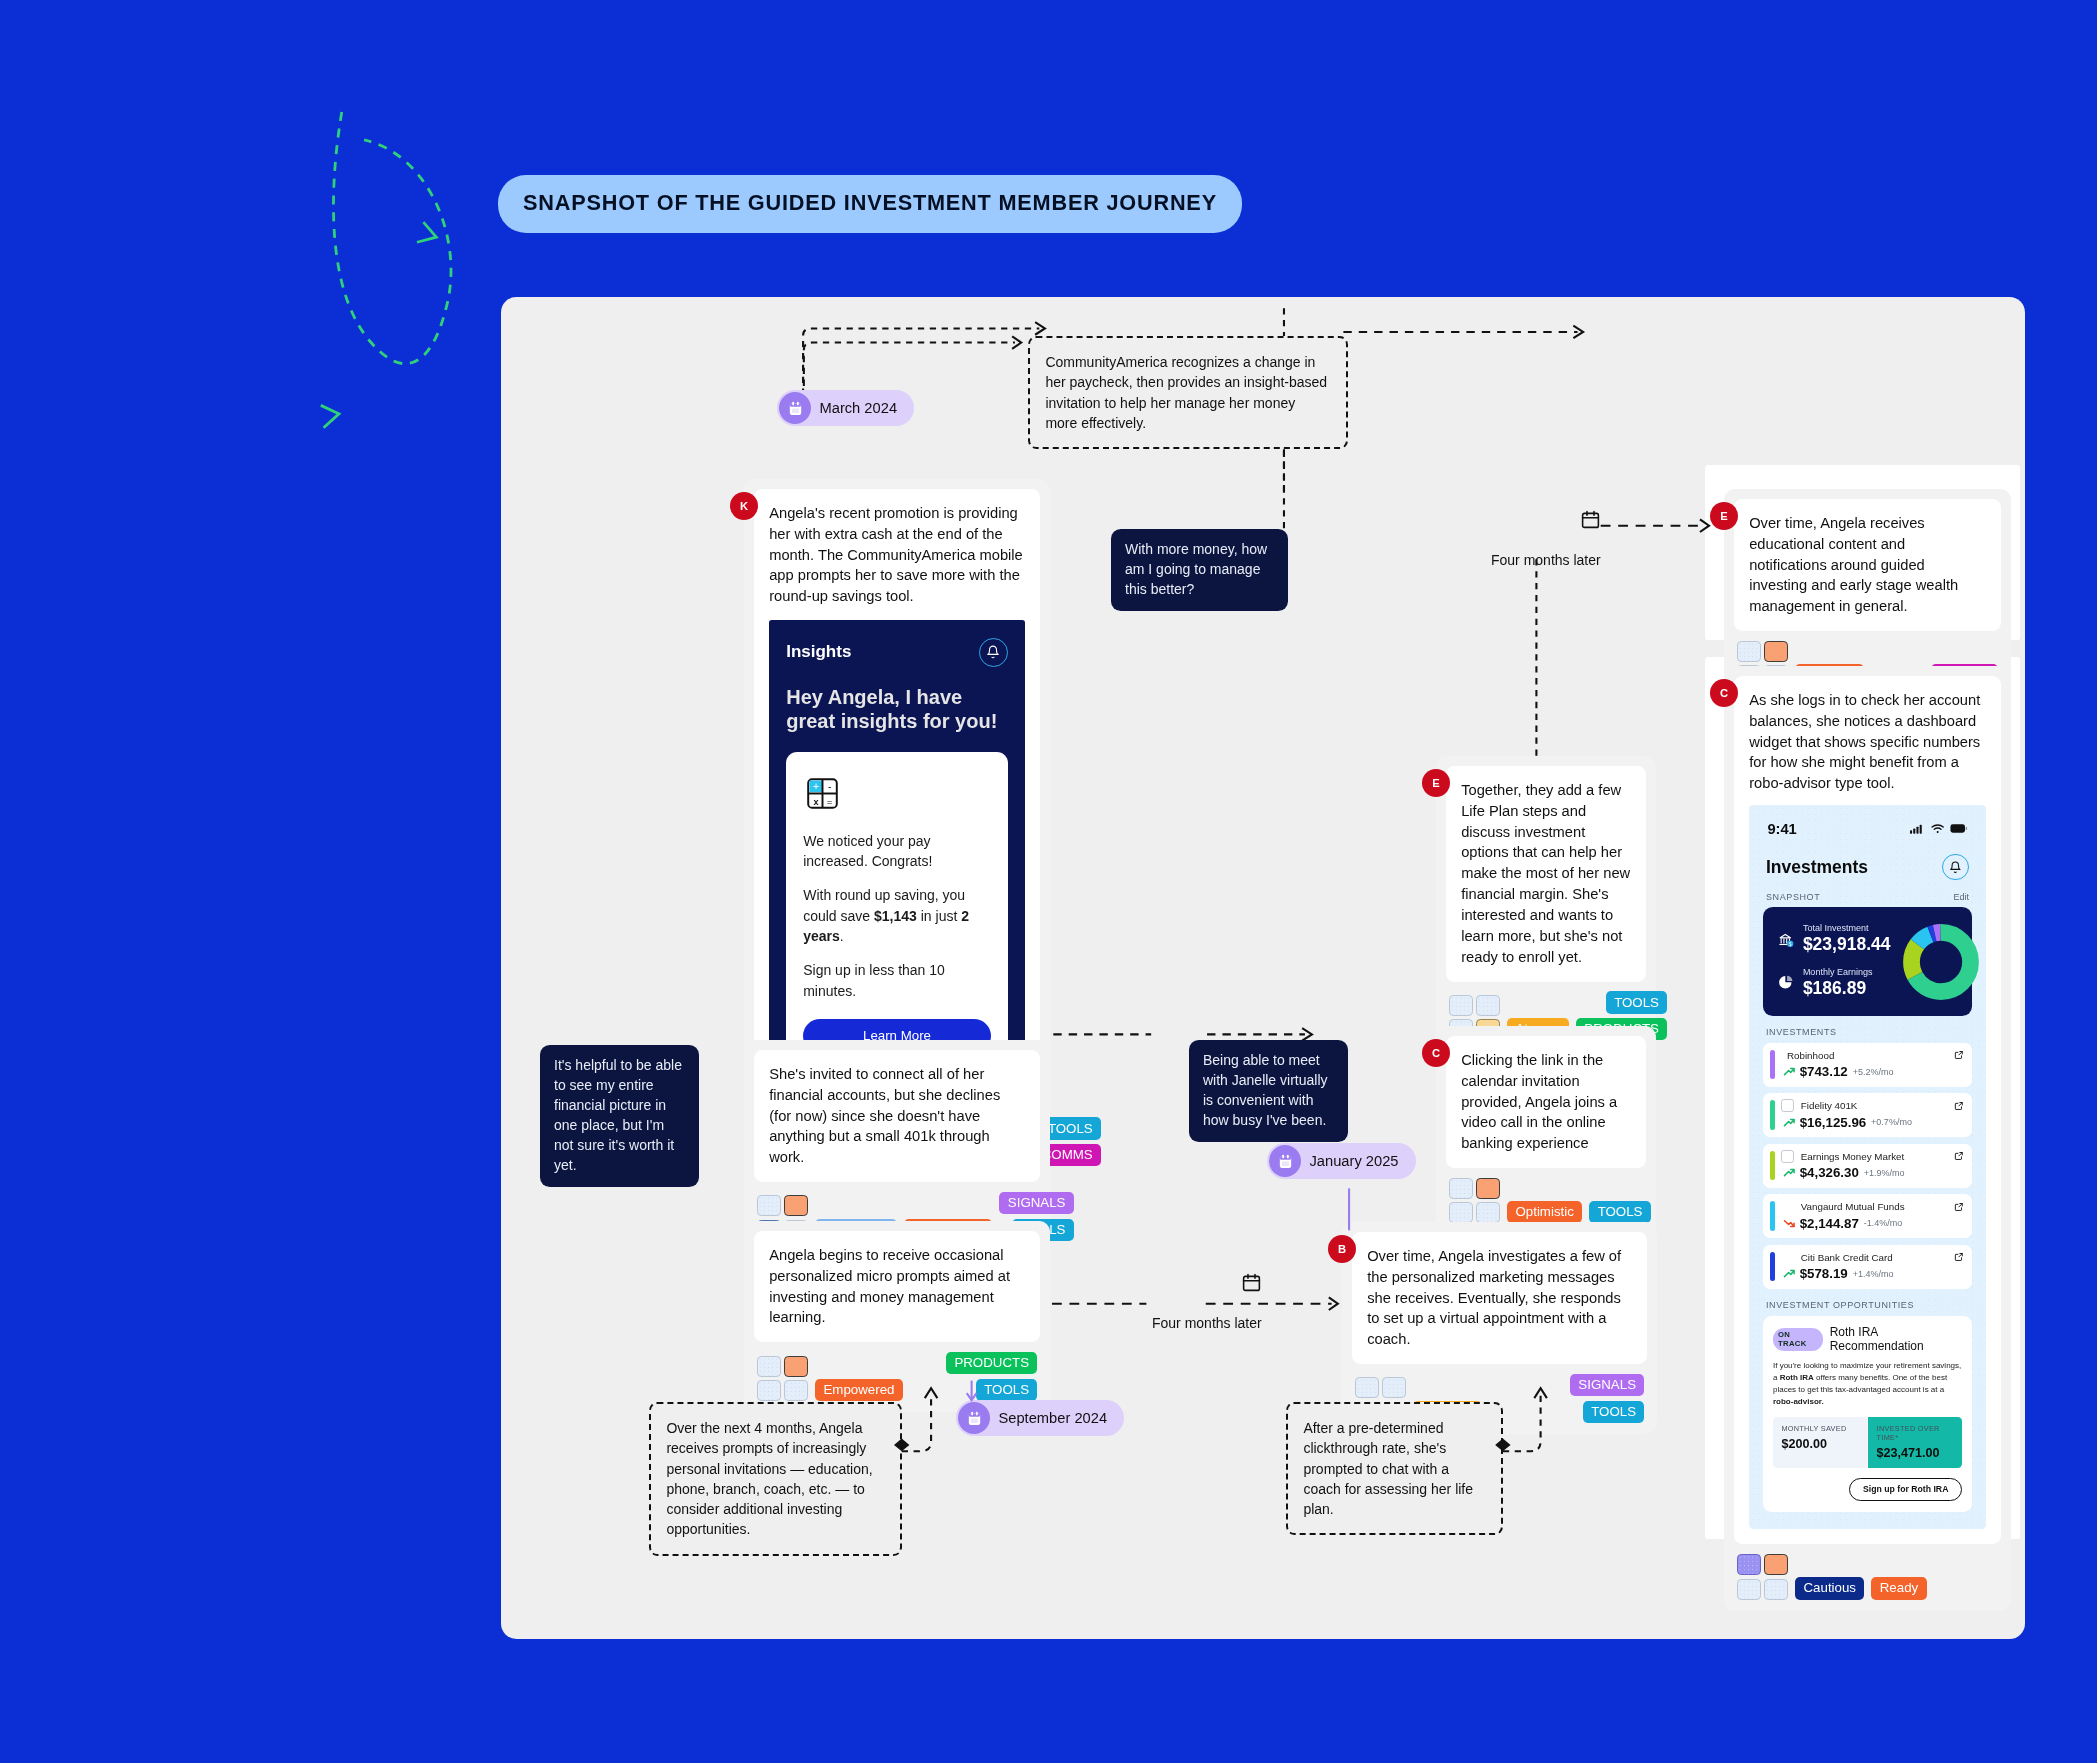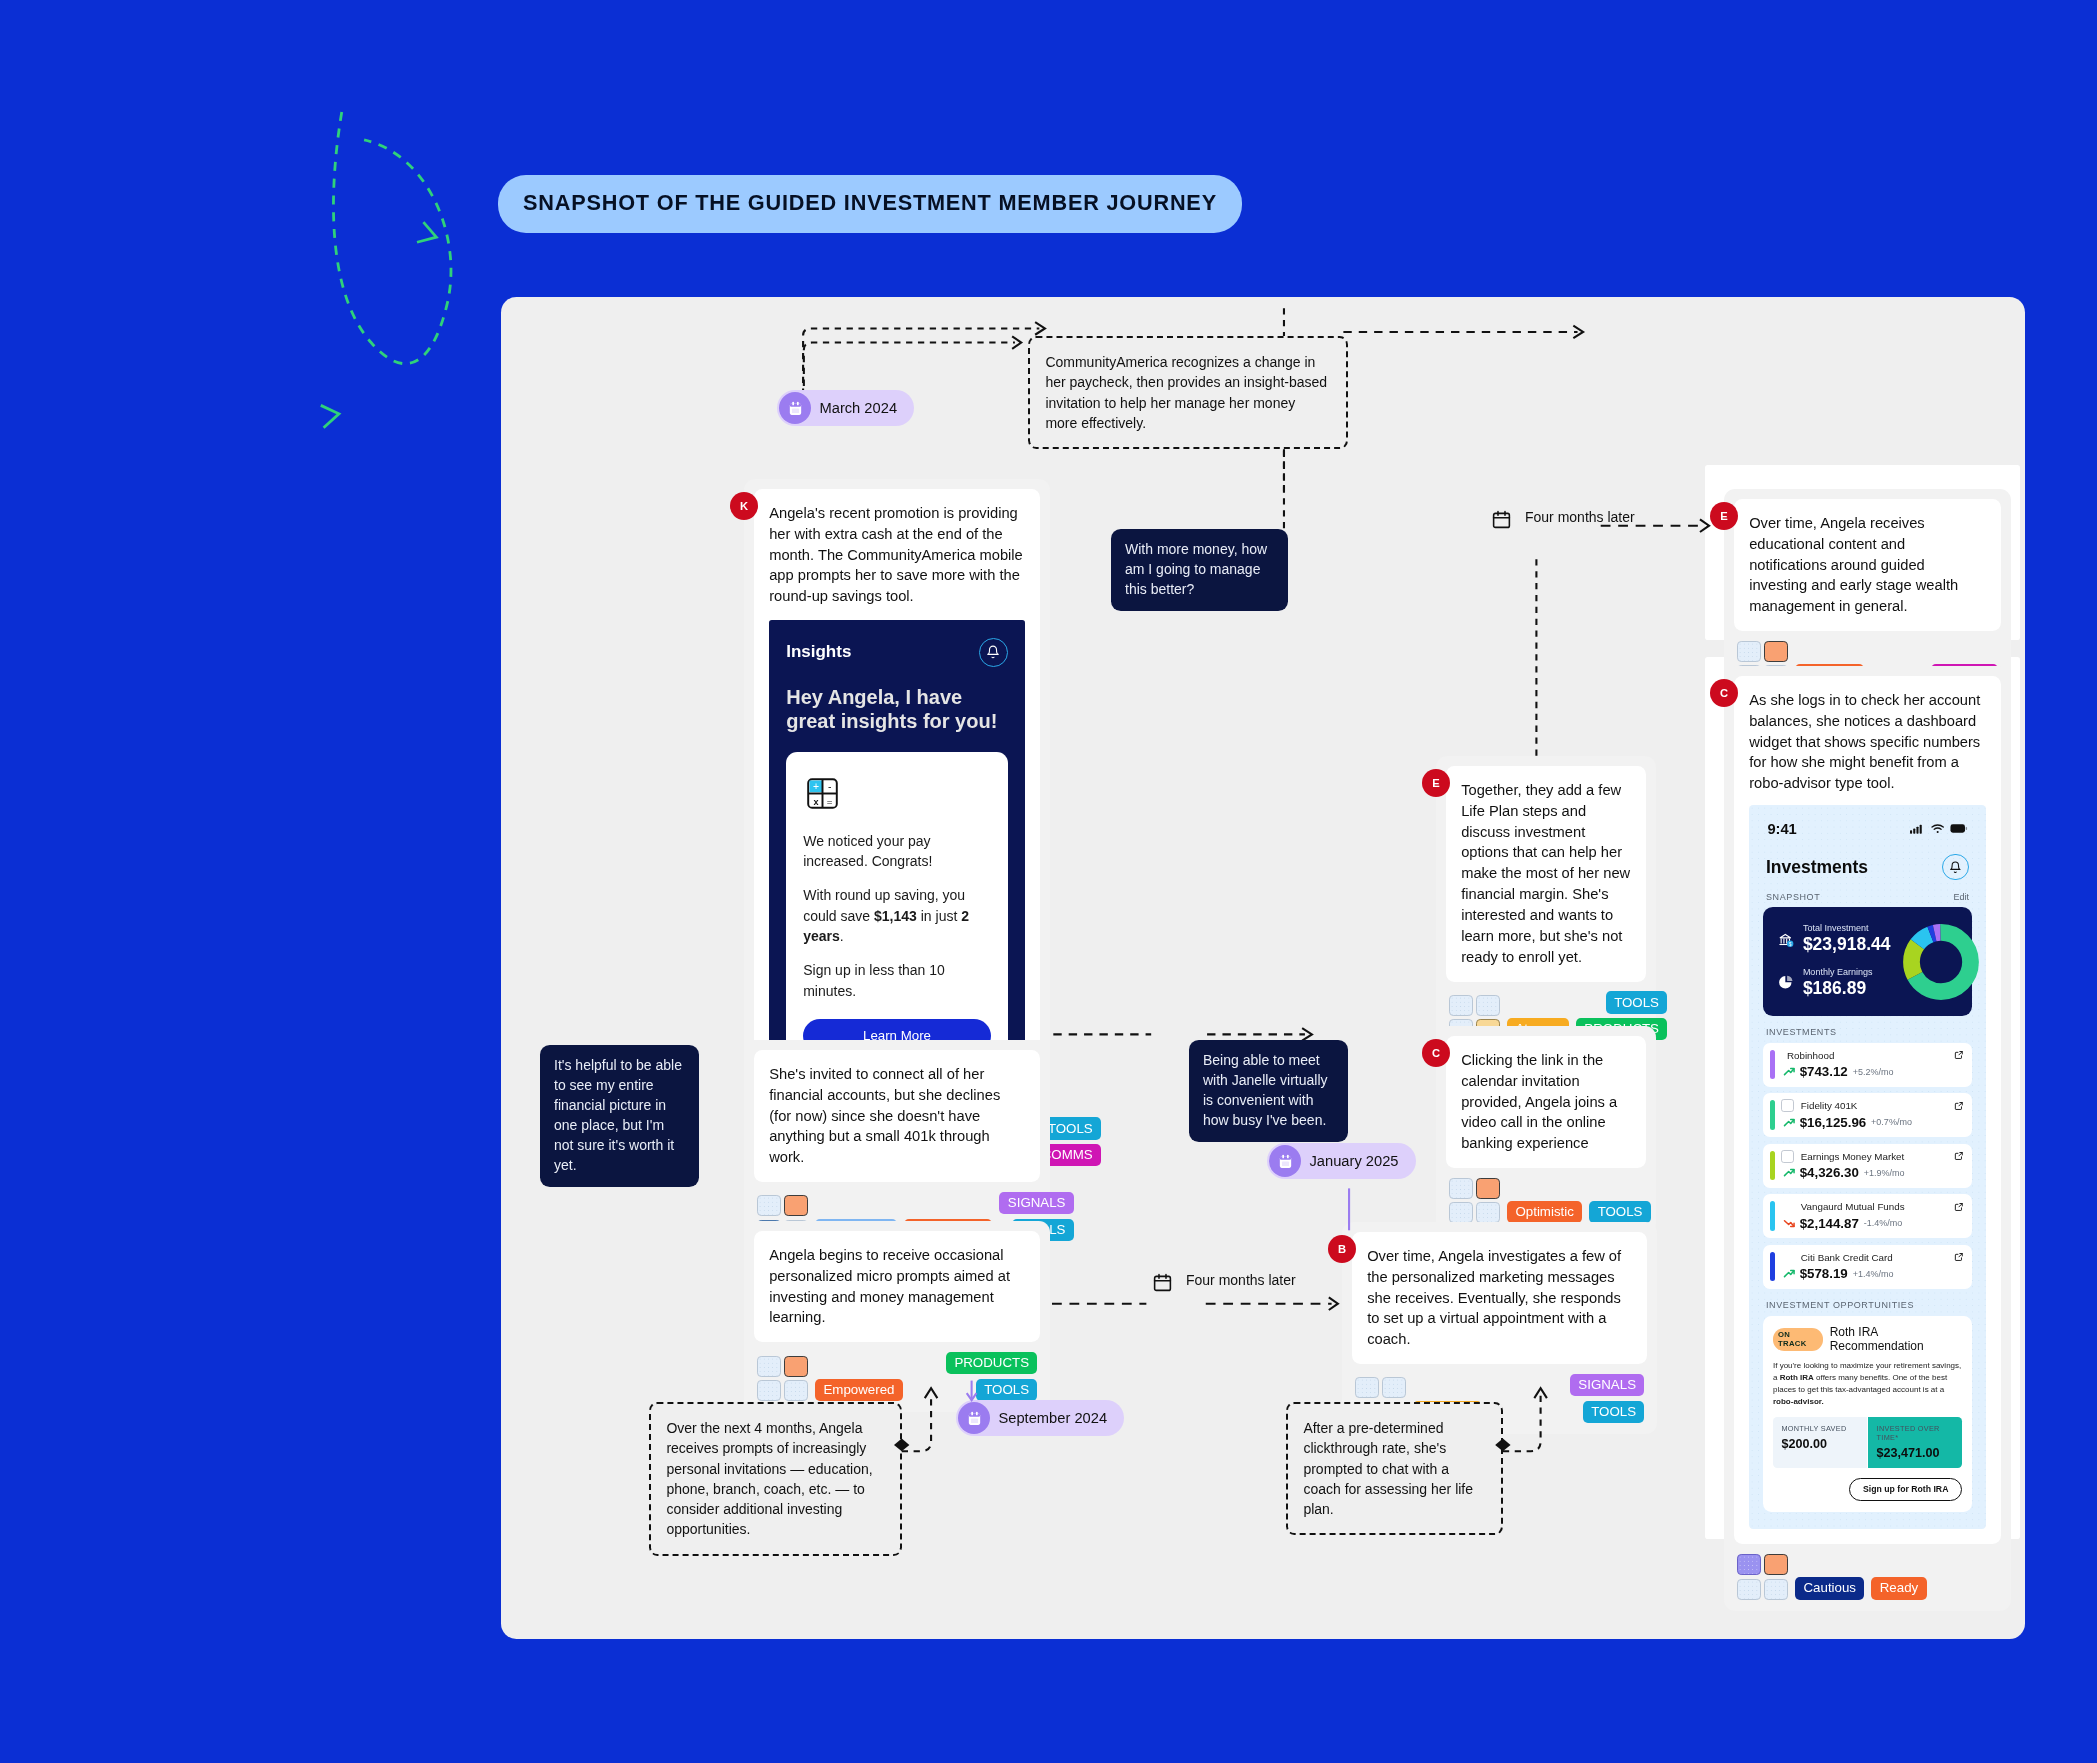--- a/index.html
+++ b/index.html
@@ -102,21 +102,21 @@
     padding:11.2px 14px; font-size:14px; line-height:1.42;
   }
 
   
   .callout{
     border:2.1px dashed #111; background:#efefef; border-radius:8.4px;
     padding:14px 15.4px; font-size:14px; line-height:1.45; color:#111;
   }
 
   
-  .fml{ display:flex; align-items:flex-start; gap:13px; }
+  .fml{ display:flex; flex-direction:column; align-items:flex-end; gap:22px; }
   .fml .lbl{ font-size:14px; color:#111; white-space:nowrap; }
 
   
   .phone1{ background:#0b1553; border-radius:2.8px; padding:18px 17px 21px; }
   .p1-head{ display:flex; align-items:center; justify-content:space-between; }
   .p1-title{ color:#fff; font-size:17px; font-weight:700; }
   .bell{
     width:29px;height:29px;border-radius:50%;
     border:1.4px solid #2aa8e8; display:flex;align-items:center;justify-content:center;
   }
@@ -167,21 +167,21 @@
     position:absolute; left:18px; top:6.3px; width:12.6px;height:12.6px;
     border:1px solid #c3c9d2; border-radius:2.8px; background:#fff;
   }
   .invrow .amtline{ display:flex; align-items:center; gap:4.9px; margin-top:3.5px;}
   .invrow .amt{ font-size:13.3px; font-weight:700; color:#0d0d0d;}
   .invrow .pct{ font-size:9px; color:#6b7480;}
   .extlink{ position:absolute; right:8.4px; top:7.7px; }
 
   .oppcard{ background:#fff; border-radius:8.4px; padding:9.8px 9.8px 11.2px; }
   .ontrack{
-    background:#fdba74; color:#0c2b1c; font-size:7.7px; font-weight:700;
+    background:#c4b5fd; color:#0c2b1c; font-size:7.7px; font-weight:700;
     letter-spacing:0.4px; border-radius:11px; padding:2.1px 4.9px 2.8px; display:inline-block;
   }
   .opp-title{ font-size:12px; color:#111; }
   .opp-body{ font-size:8px; line-height:1.5; color:#222; margin-top:7px;}
   .opp-stats{ display:flex; gap:1.4px; margin-top:8.4px; }
   .opp-stat{ flex:1; padding:7px 8.4px 8.4px; }
   .opp-stat.s1{ background:#eef4fa; border-radius:4.2px 0 0 4.2px;}
   .opp-stat.s2{ background:#14b8a6; border-radius:0 4.2px 4.2px 0;}
   .opp-stat .k{ font-size:7.3px; letter-spacing:0.3px; color:#45505e;}
   .opp-stat .v{ font-size:12.6px; font-weight:700; color:#0d0d0d; margin-top:4.2px;}

